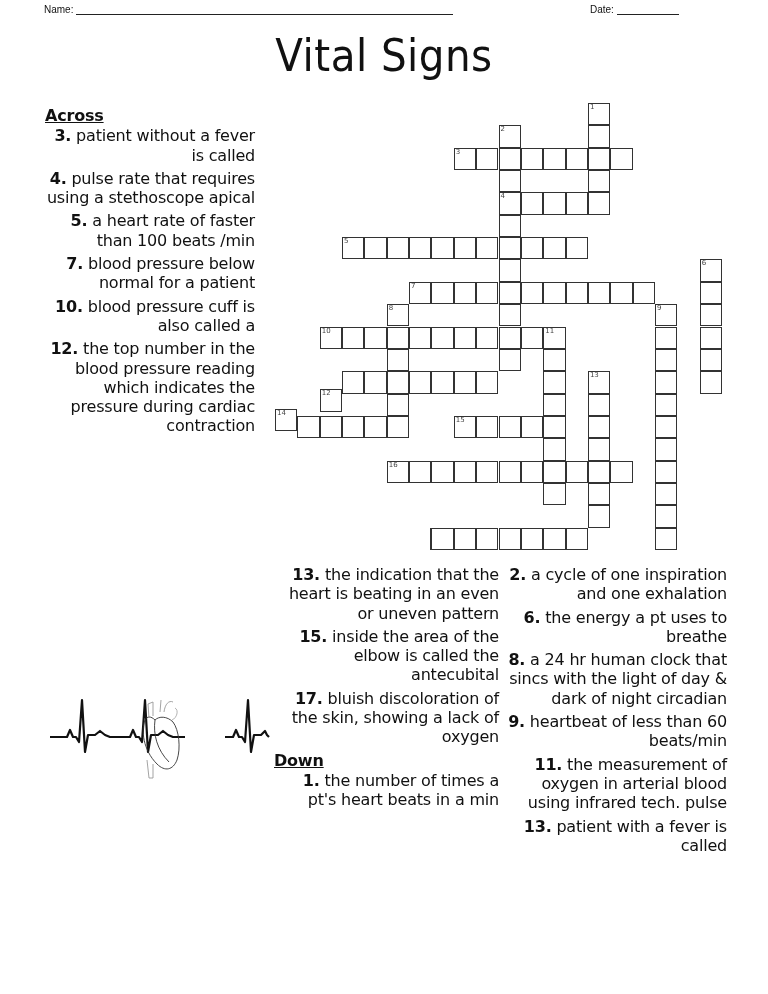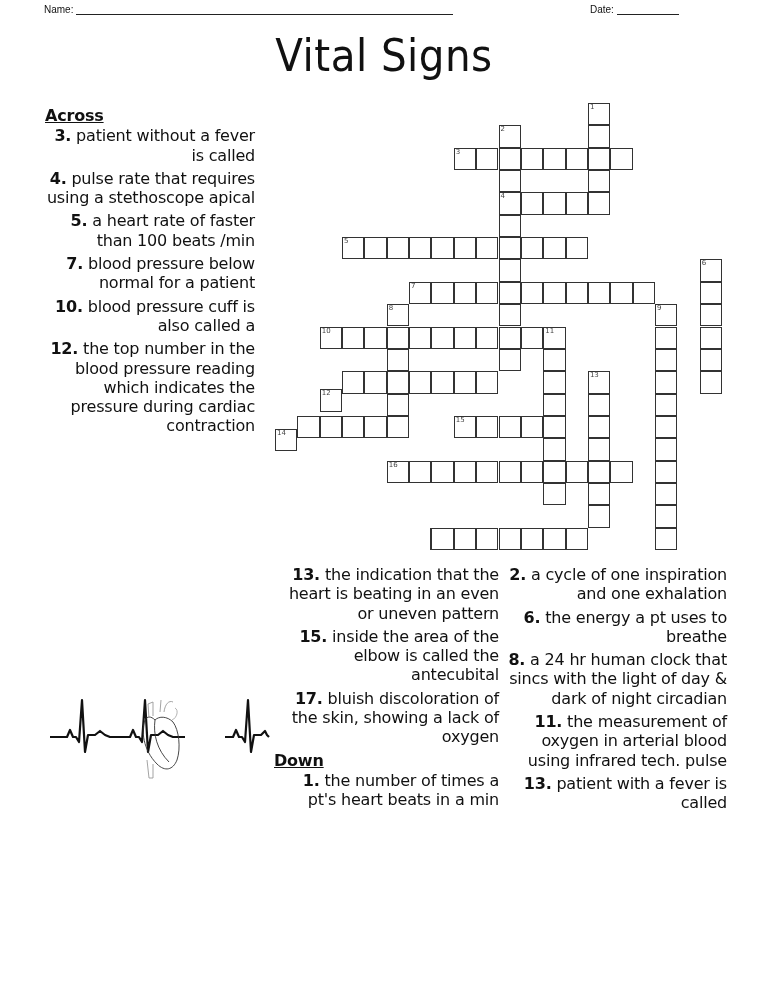--- a/index.html
+++ b/index.html
@@ -50,20 +50,21 @@
   <div class="clue"><b>15.</b> <span>inside the area of the elbow is called the antecubital</span></div>
   <div class="clue"><b>17.</b> <span>bluish discoloration of the skin, showing a lack of oxygen</span></div>
   <div class="hd">Down</div>
   <div class="clue"><b>1.</b> <span>the number of times a pt's heart beats in a min</span></div>
 </div>
 
 <div class="clues" id="clues-right">
   <div class="clue"><b>2.</b> <span>a cycle of one inspiration and one exhalation</span></div>
   <div class="clue"><b>6.</b> <span>the energy a pt uses to breathe</span></div>
   <div class="clue"><b>8.</b> <span>a 24 hr human clock that sincs with the light of day &amp; dark of night circadian</span></div>
+  <div class="clue"><b>9.</b> <span>heartbeat of less than 60 beats/min</span></div>
   <div class="clue"><b>11.</b> <span>the measurement of oxygen in arterial blood using infrared tech. pulse</span></div>
   <div class="clue"><b>13.</b> <span>patient with a fever is called</span></div>
 </div>
 
 <div id="grid">
     <div class="cell" style="left: 312.9px; top: 0px;">
       <span class="num">1</span>
     </div>
     <div class="cell" style="left: 312.9px; top: 22.35px;"></div>
     <div class="cell" style="left: 312.9px; top: 44.7px;"></div>
@@ -179,21 +180,21 @@
     <div class="cell" style="left: 201.15px; top: 268.2px;"></div>
     <div class="cell" style="left: 312.9px; top: 268.2px;">
       <span class="num">13</span>
     </div>
     <div class="cell" style="left: 312.9px; top: 290.55px;"></div>
     <div class="cell" style="left: 312.9px; top: 312.9px;"></div>
     <div class="cell" style="left: 312.9px; top: 335.25px;"></div>
     <div class="cell" style="left: 312.9px; top: 357.6px;"></div>
     <div class="cell" style="left: 312.9px; top: 379.95px;"></div>
     <div class="cell" style="left: 312.9px; top: 402.3px;"></div>
-    <div class="cell" style="left: 0px; top: 326px;">
+    <div class="cell" style="left: 0px; top: 306px;">
       <span class="num">14</span>
     </div>
     <div class="cell" style="left: 22.35px; top: 312.9px;"></div>
     <div class="cell" style="left: 44.7px; top: 312.9px;"></div>
     <div class="cell" style="left: 67.05px; top: 312.9px;"></div>
     <div class="cell" style="left: 89.4px; top: 312.9px;"></div>
     <div class="cell" style="left: 178.8px; top: 312.9px;">
       <span class="num">15</span>
     </div>
     <div class="cell" style="left: 201.15px; top: 312.9px;"></div>

